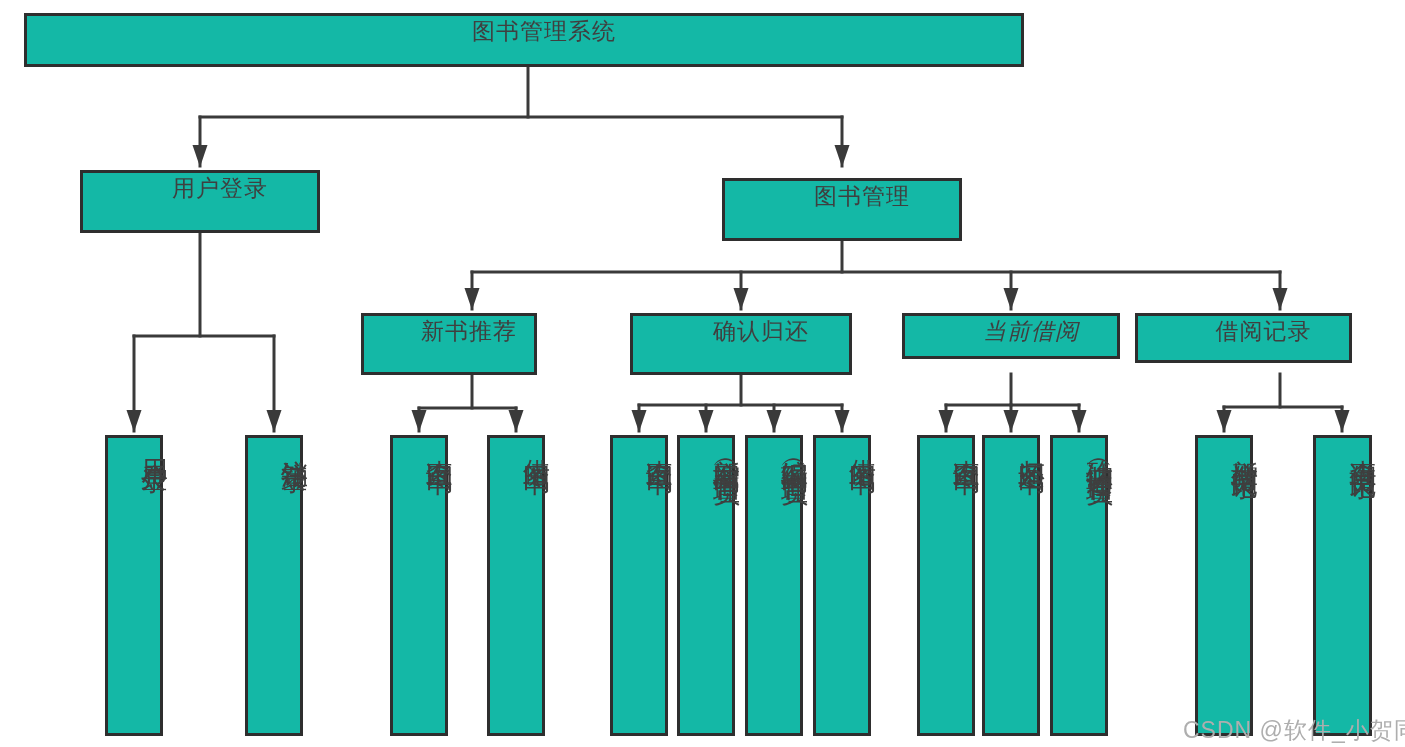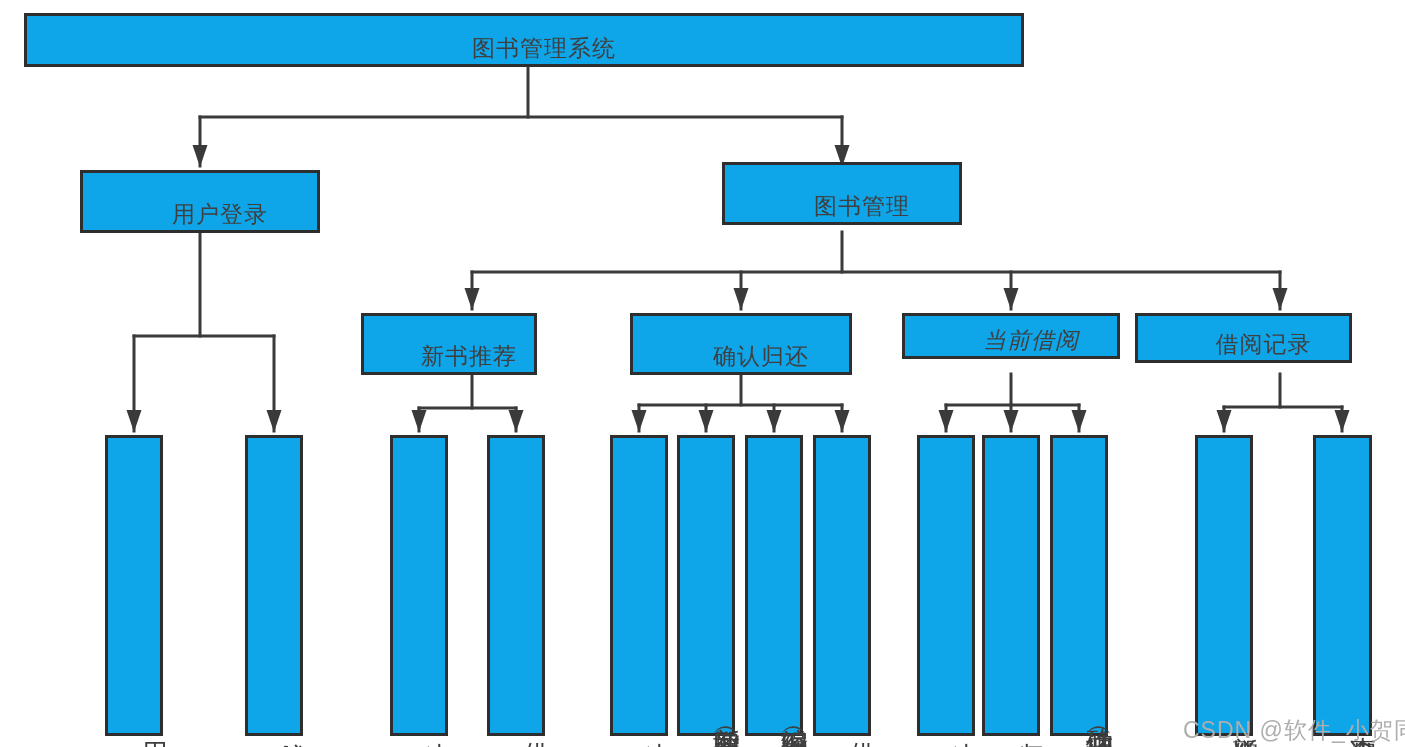--- a/index.html
+++ b/index.html
@@ -9,24 +9,24 @@
     height: 747px;
     background: #ffffff;
     font-family: "Liberation Sans", sans-serif;
     overflow: hidden;
   }
   .wires { position: absolute; left: 0; top: 0; }
   .wires line { stroke: #3a3a3a; stroke-width: 3; stroke-linecap: square; }
   .node, .leaf {
     position: absolute;
     box-sizing: border-box;
-    background: #0ea5e9;
+    background: #14b8a6;
     border: 3px solid #2e2e2e;
     display: flex;
-    align-items: flex-end;
+    align-items: flex-start;
     justify-content: center;
     color: #3f3f3f;
     padding-left: 40px;
   }
   .node span {
     font-size: 23px;
     letter-spacing: 1px;
     white-space: nowrap;
   }
   .leaf span {
@@ -113,21 +113,21 @@
     </g>
   </svg>
 
   <div class="node" style="left:24px; top:13px; width:1000px; height:54px;">
     <span>图书管理系统</span>
   </div>
 
   <div class="node" style="left:80px; top:170px; width:240px; height:63px;">
     <span>用户登录</span>
   </div>
-  <div class="node" style="left:722px; top:162px; width:240px; height:63px;">
+  <div class="node" style="left:722px; top:178px; width:240px; height:63px;">
     <span>图书管理</span>
   </div>
 
   <div class="node" style="left:361px; top:313px; width:176px; height:62px;">
     <span>新书推荐</span>
   </div>
   <div class="node" style="left:630px; top:313px; width:222px; height:62px;">
     <span>确认归还</span>
   </div>
   <div class="node" style="left:902px; top:313px; width:218px; height:46px;font-style:italic;">

